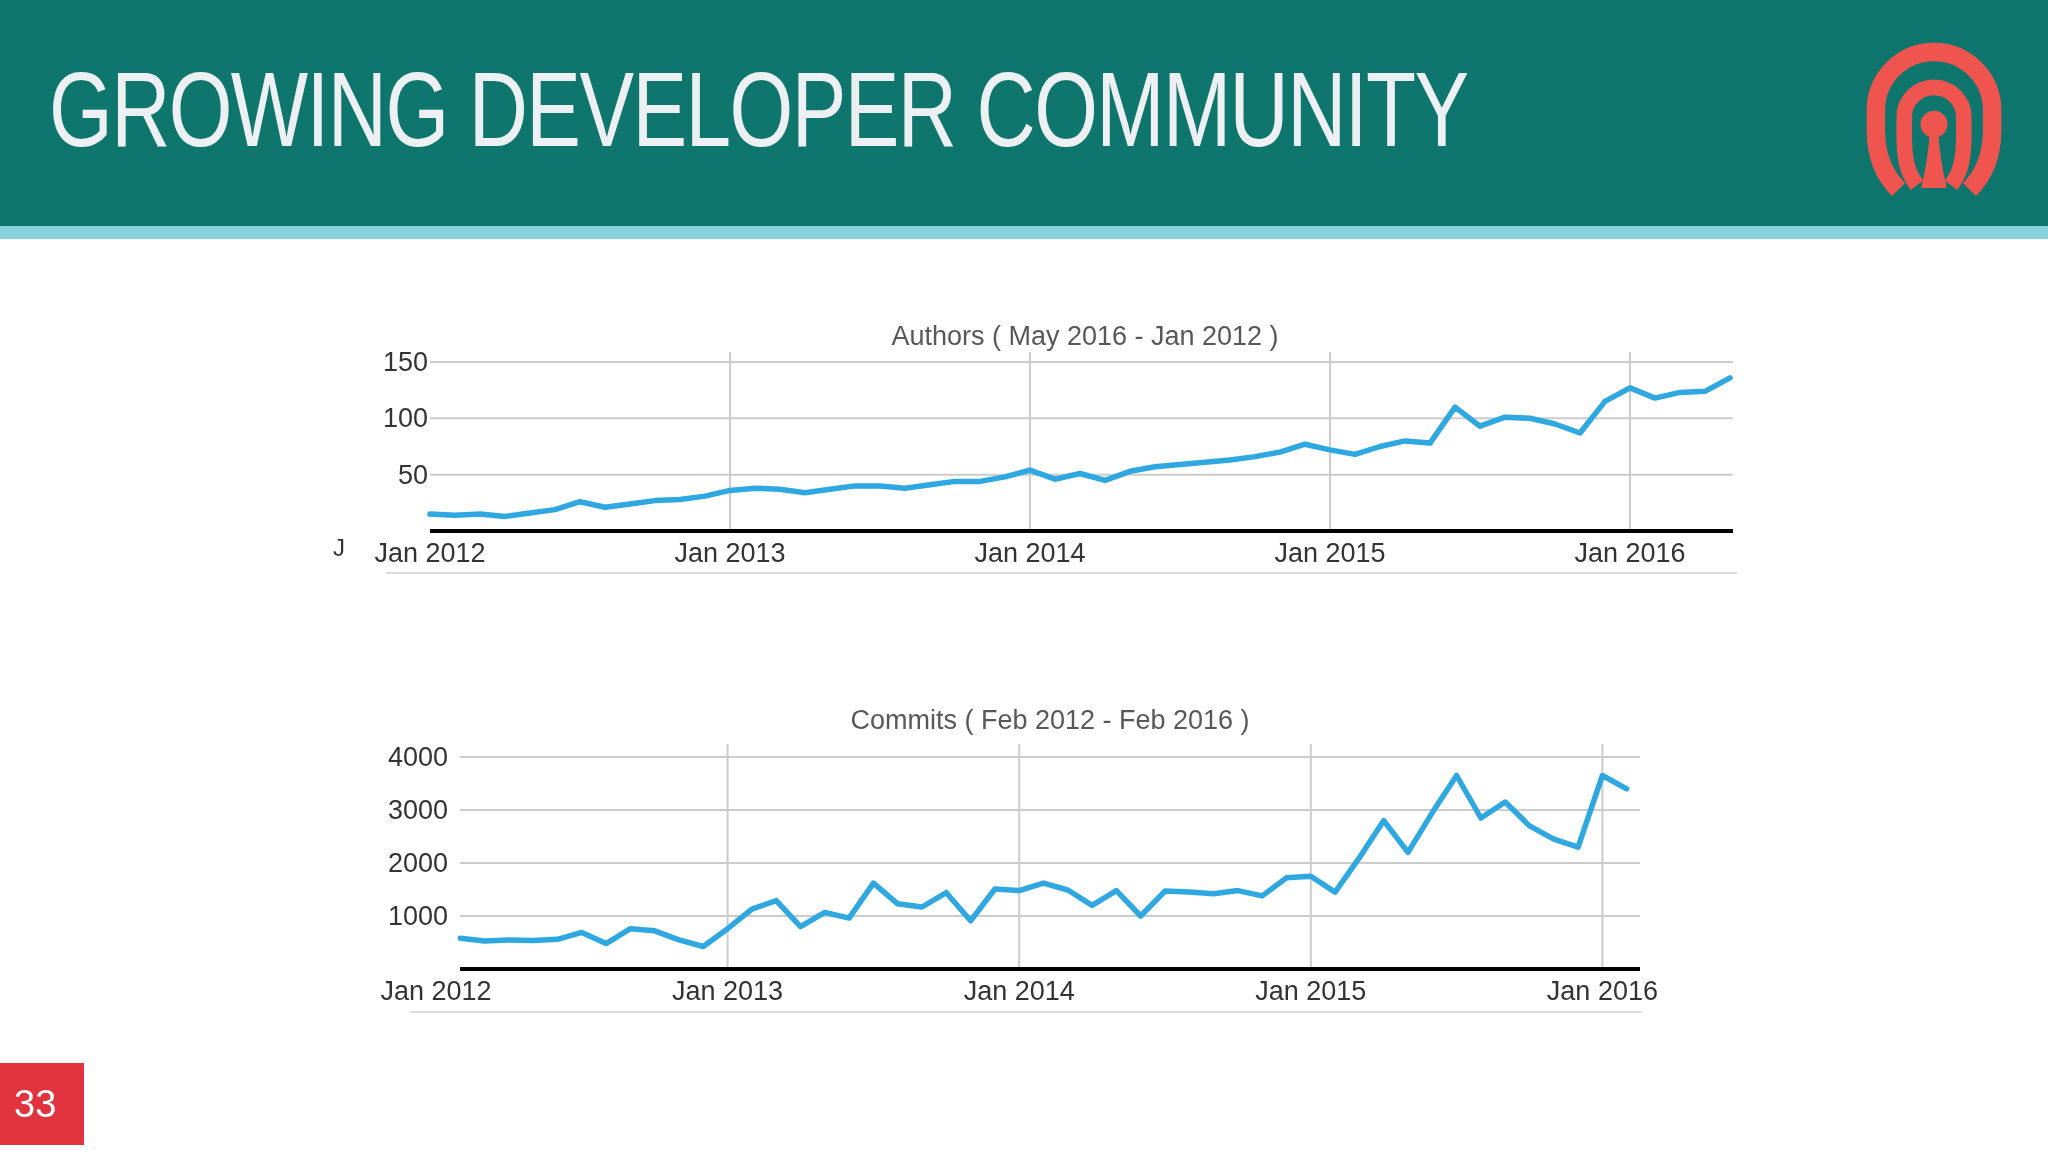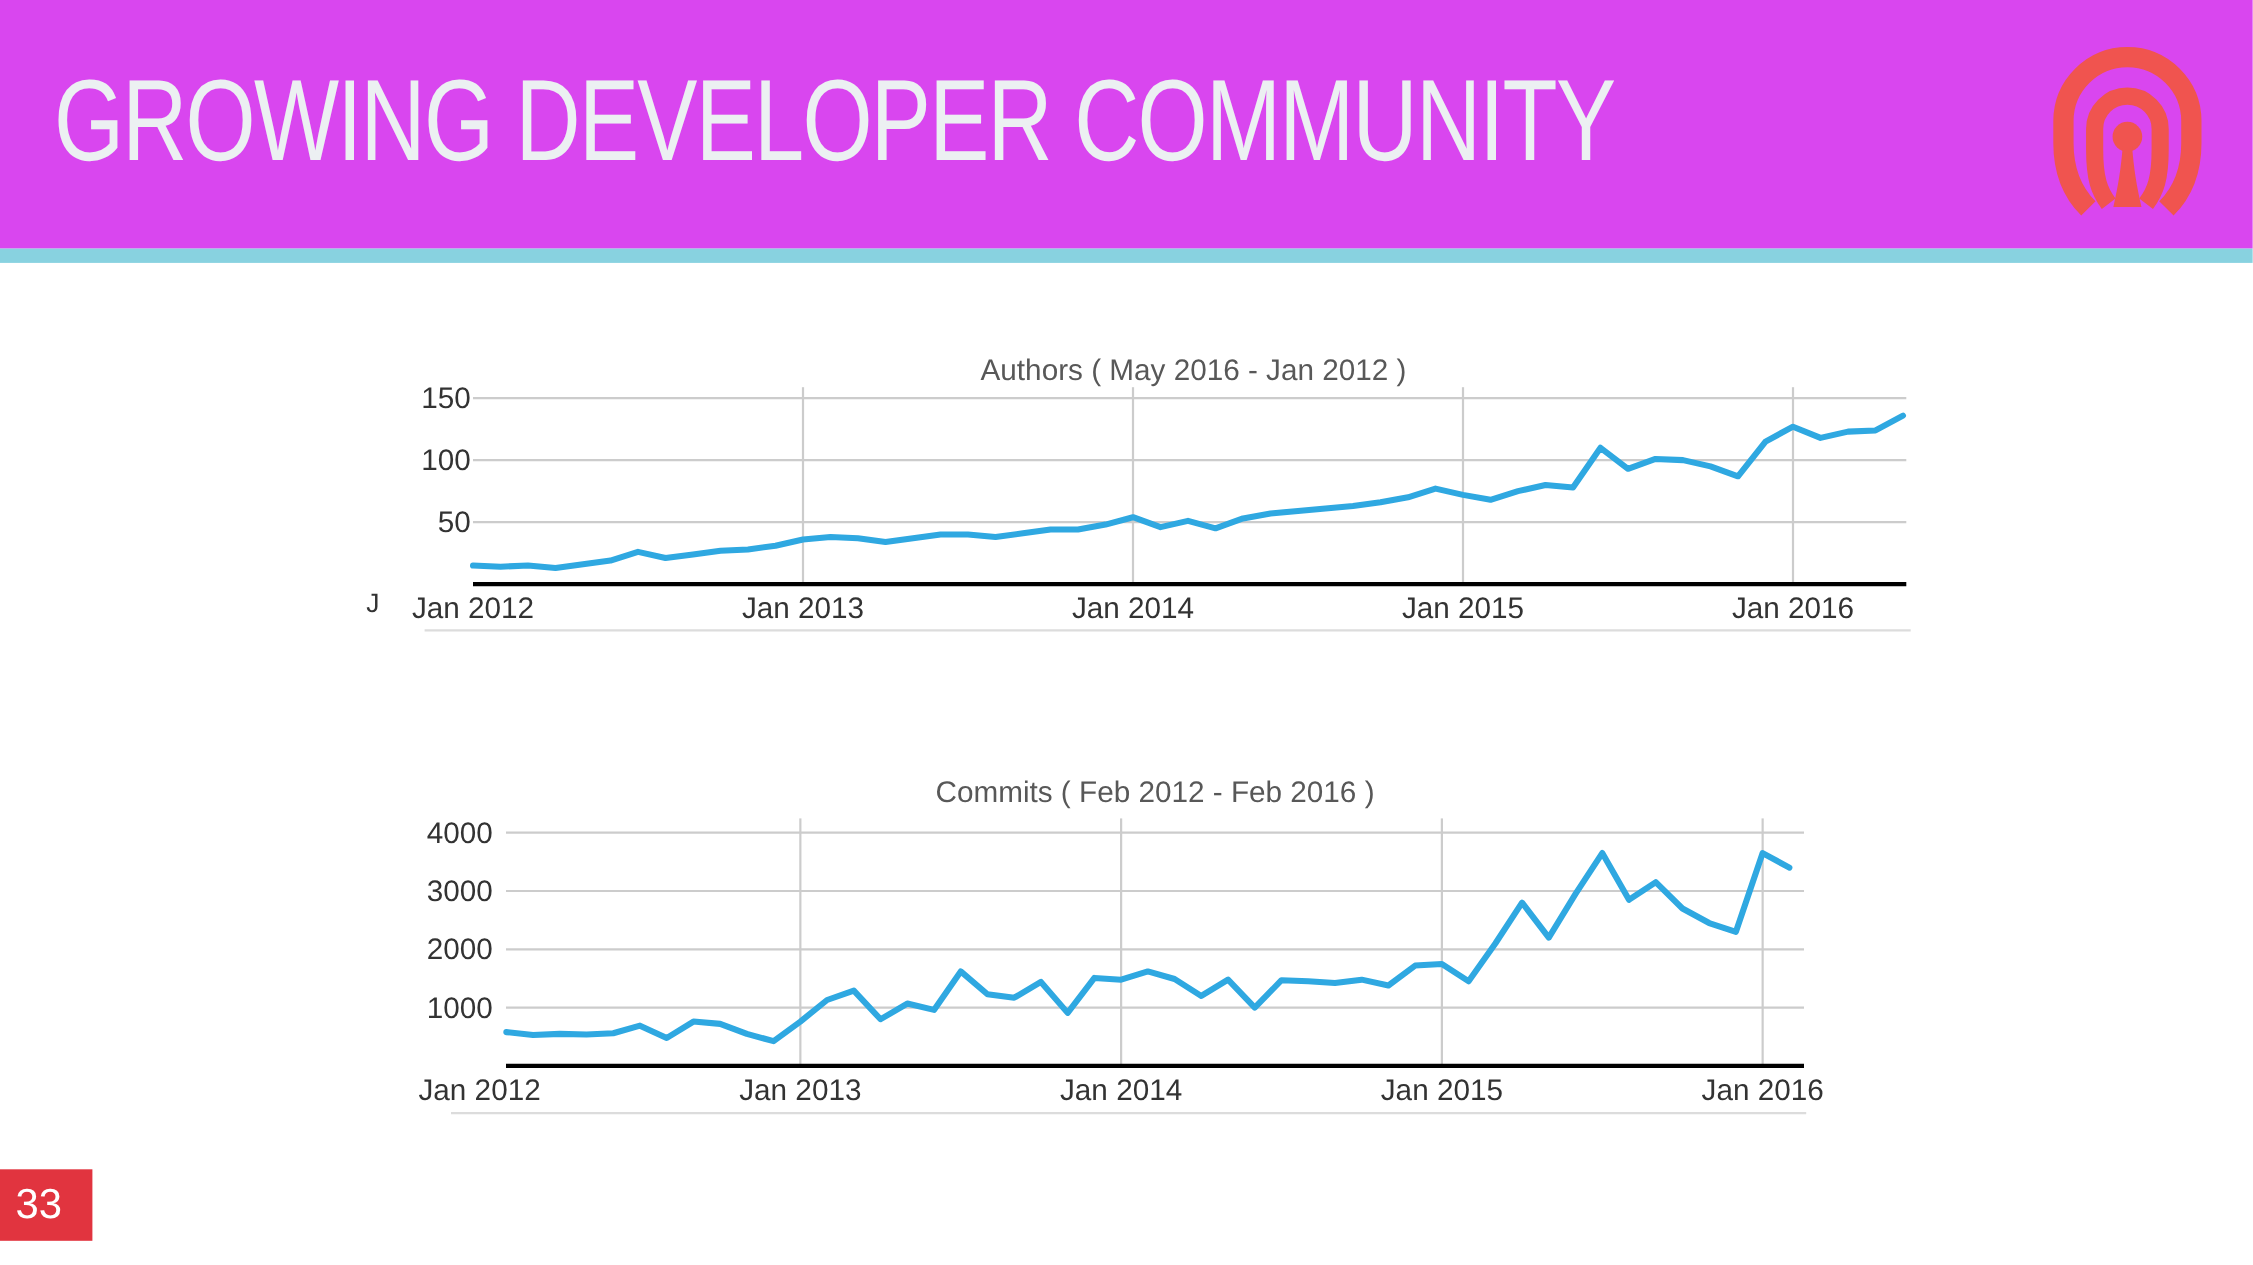--- a/index.html
+++ b/index.html
@@ -3,40 +3,40 @@
 <meta charset="utf-8">
 <style>
   html,body { margin:0; padding:0; }
   body {
     width:2048px; height:1150px; position:relative; overflow:hidden;
     background:#ffffff;
     font-family:"Liberation Sans", sans-serif;
   }
   .header {
     position:absolute; left:0; top:0; width:2048px; height:226px;
-    background:#d946ef;
+    background:#0f766e;
   }
   .accent-bar {
     position:absolute; left:0; top:226px; width:2048px; height:13px;
     background:#88D2E0;
   }
   .slide-title {
     position:absolute; left:49px; top:50px; margin:0;
     color:#ECF0F2; font-size:105px; font-weight:400; letter-spacing:-2px;
     white-space:nowrap; transform:scaleX(0.78); transform-origin:left top;
   }
   .logo {
     position:absolute; left:1863px; top:42px; width:142px; height:156px;
   }
   .charts-svg {
     position:absolute; left:0; top:0; width:2048px; height:1150px;
   }
   .charts-svg text { font-family:"Liberation Sans", sans-serif; }
   .page-badge {
-    position:absolute; left:0; top:1063px; width:84px; height:65px;
+    position:absolute; left:0; top:1063px; width:84px; height:82px;
     background:#E1343F; color:#ffffff; font-size:38px;
     display:flex; align-items:center; padding-left:14px; box-sizing:border-box;text-align:right;
   }
 </style>
 </head>
 <body>
 
 <div class="header">
   <h1 class="slide-title">GROWING DEVELOPER COMMUNITY</h1>
   <svg class="logo" viewBox="0 0 100 110" aria-hidden="true">

